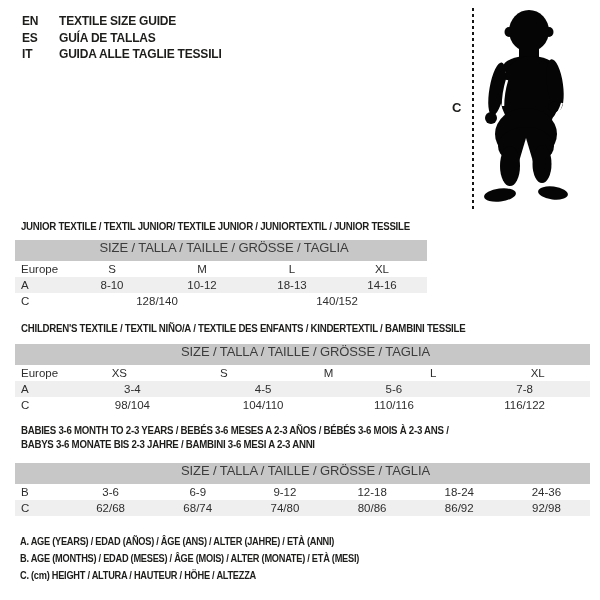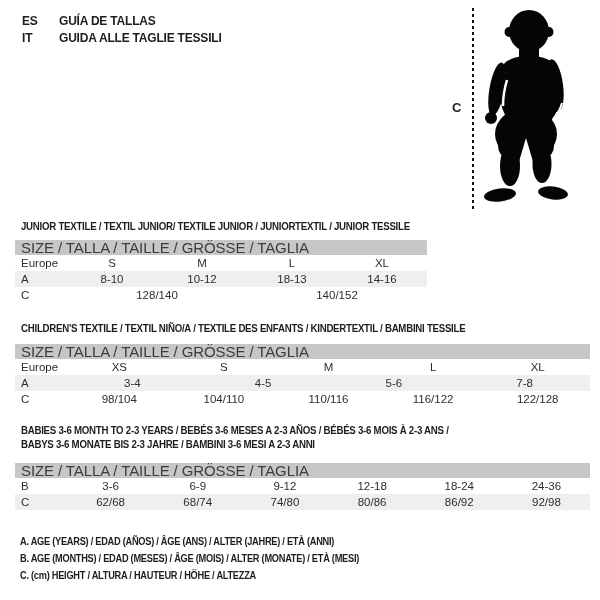--- a/index.html
+++ b/index.html
@@ -26,39 +26,43 @@
     transform:scaleX(0.88); transform-origin:0 0; }
   #title-junior   { top:219px; }
   #title-children { top:321px; }
   #title-babies   { top:423px; }
 
   
   .size-table { position:absolute; left:15px; font-size:11.5px; }
   #table-junior   { top:240px; width:412px; }
   #table-children { top:344px; width:575px; }
   #table-babies   { top:463px; width:575px; }
-  .bar { height:15px; line-height:15px; background:#c7c7c7; color:#3c3c3c;
-         font-size:15px; padding-left:6px; box-sizing:border-box;
-         letter-spacing:-0.1px; white-space:nowrap; overflow:hidden; }
+  .bar { height:21px; line-height:15px; background:#c7c7c7; color:#3c3c3c;
+         font-size:13px; padding-left:6px; box-sizing:border-box;
+         letter-spacing:-0.1px; white-space:nowrap; overflow:hidden;text-align:center; }
   .trow { display:flex; height:16px; line-height:16px; color:#2e2e2e;justify-content:center; }
   .trow.alt { background:#efefef; }
   .lbl { width:52px; padding-left:6px; box-sizing:border-box; }
   .val { flex:1; text-align:center; }
 
   
   .footnotes { position:absolute; left:20px; top:533px; font-weight:bold;
     font-size:10.5px; line-height:17px; letter-spacing:-0.3px; white-space:nowrap;
     transform:scaleX(0.88); transform-origin:0 0; }
 </style>
 </head>
 <body>
 
 <div class="page">
 
   <div class="lang-header">
+    <div class="lang-row">
+      <span class="lang-code">EN</span>
+      <span class="lang-label">TEXTILE SIZE GUIDE</span>
+    </div>
     <div class="lang-row">
       <span class="lang-code">ES</span>
       <span class="lang-label">GUÍA DE TALLAS</span>
     </div>
     <div class="lang-row">
       <span class="lang-code">IT</span>
       <span class="lang-label">GUIDA ALLE TAGLIE TESSILI</span>
     </div>
   </div>
 
@@ -135,21 +139,20 @@
       <span class="val">4-5</span>
       <span class="val">5-6</span>
       <span class="val">7-8</span>
     </div>
     <div class="trow">
       <span class="lbl">C</span>
       <span class="val">98/104</span>
       <span class="val">104/110</span>
       <span class="val">110/116</span>
       <span class="val">116/122</span>
-      <span class="val">122/128</span>
     </div>
   </div>
 
   <div class="section-title" id="title-babies">
     <div>BABIES 3-6 MONTH TO 2-3 YEARS / BEBÉS 3-6 MESES A 2-3 AÑOS / BÉBÉS 3-6 MOIS À 2-3 ANS /</div>
     <div>BABYS 3-6 MONATE BIS 2-3 JAHRE / BAMBINI 3-6 MESI A 2-3 ANNI</div>
   </div>
   <div class="size-table" id="table-babies">
     <div class="bar">SIZE / TALLA / TAILLE / GRÖSSE / TAGLIA</div>
     <div class="trow">

